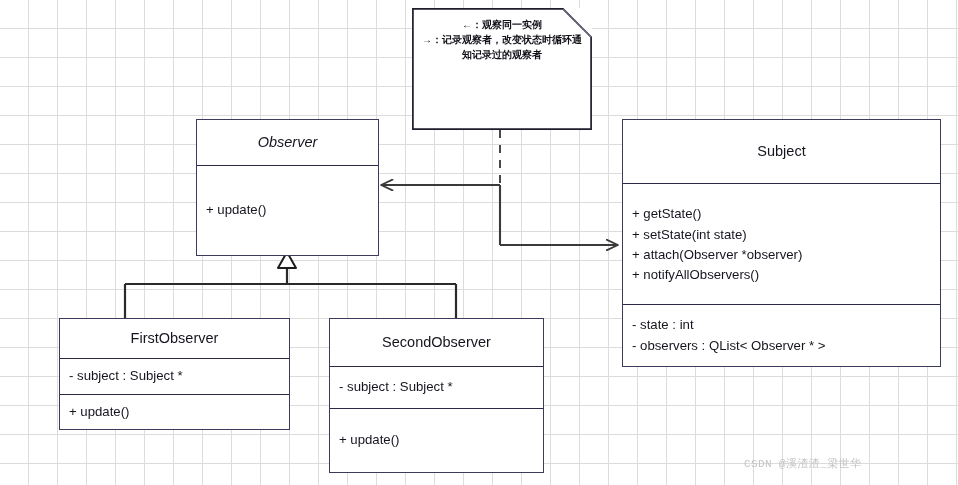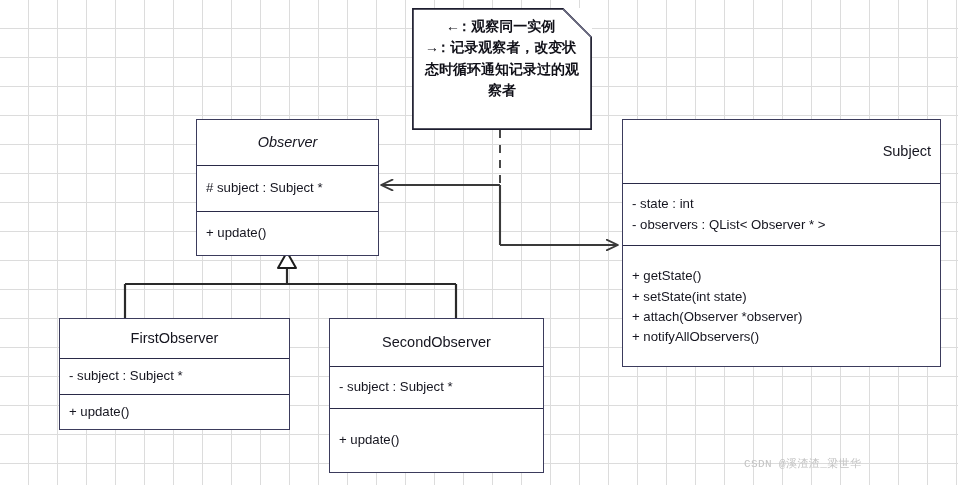--- a/index.html
+++ b/index.html
@@ -61,25 +61,25 @@
   .uml-note {
     position: absolute;
     box-sizing: border-box;
     background: #ffffff;
   }
   .uml-note .note-text {
     position: absolute;
     inset: 0;
     padding: 9px 10px 14px 10px;
     text-align: center;
-    font-size: 14px;
+    font-size: 10px;
     font-weight: bold;
     line-height: 1.52;
     color: #101018;
-    font-family: Liberation Mono, monospace;
+    font-family: Liberation Serif, serif;
     white-space: pre-line;
   }
   .uml-note svg { position: absolute; inset: 0; overflow: visible; }
 
   
   #connectors {
     position: absolute;
     left: 0; top: 0;
     width: 958px; height: 485px;
     overflow: visible;
@@ -144,42 +144,39 @@
       <path d="M 151,0.9 L 179.1,29" fill="none" stroke="#6d6d88" stroke-width="1.2"></path>
     </svg>
     <div class="note-text">←：观察同一实例
 →：记录观察者，改变状态时循环通知记录过的观察者</div>
   </div>
 
   <div class="uml-class" style="left:196px; top:119px; width:183px; height:137px;">
     <div class="compartment c-head" style="height:45px;justify-content:center;">
       <div class="cls-title abstract">Observer</div>
     </div>
-    <div class="compartment c-body" style="height:46px;">
-      <div class="member"># subject : Subject *</div>
-    </div>
     <div class="compartment c-body" style="flex:1;">
       <div class="member">+ update()</div>
     </div>
   </div>
 
   <div class="uml-class" style="left:622px; top:119px; width:319px; height:248px;">
-    <div class="compartment c-head" style="height:63px;justify-content:flex-end;">
+    <div class="compartment c-head" style="height:63px;">
       <div class="cls-title">Subject</div>
-    </div>
-    <div class="compartment c-body" style="height:62px;">
-      <div class="member">- state : int</div>
-      <div class="member">- observers : QList&lt; Observer * &gt;</div>
     </div>
     <div class="compartment c-body" style="flex:1; padding-top:9px;">
       <div class="member">+ getState()</div>
       <div class="member">+ setState(int state)</div>
       <div class="member">+ attach(Observer *observer)</div>
       <div class="member">+ notifyAllObservers()</div>
     </div>
+    <div class="compartment c-body" style="height:62px;">
+      <div class="member">- state : int</div>
+      <div class="member">- observers : QList&lt; Observer * &gt;</div>
+    </div>
   </div>
 
   <div class="uml-class" style="left:14px; top:318px; width:231px; height:112px;margin-left:45px;">
     <div class="compartment c-head" style="height:47px;">
       <div class="cls-title">FirstObserver</div>
     </div>
     <div class="compartment c-body" style="height:42px;">
       <div class="member">- subject : Subject *</div>
     </div>
     <div class="compartment c-body" style="flex:1;">

